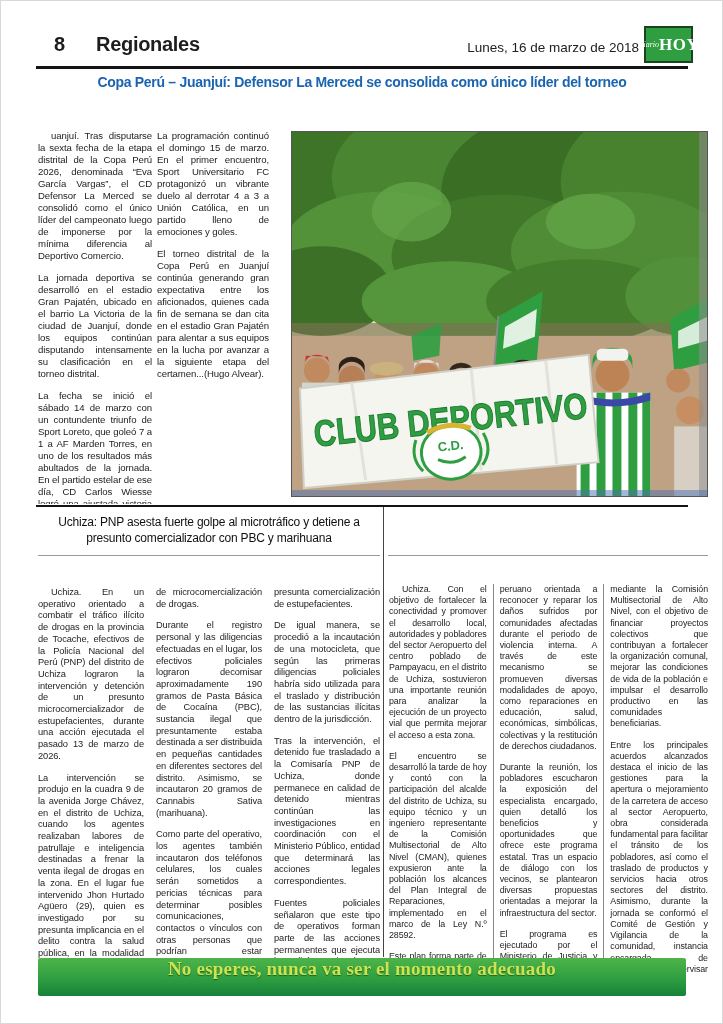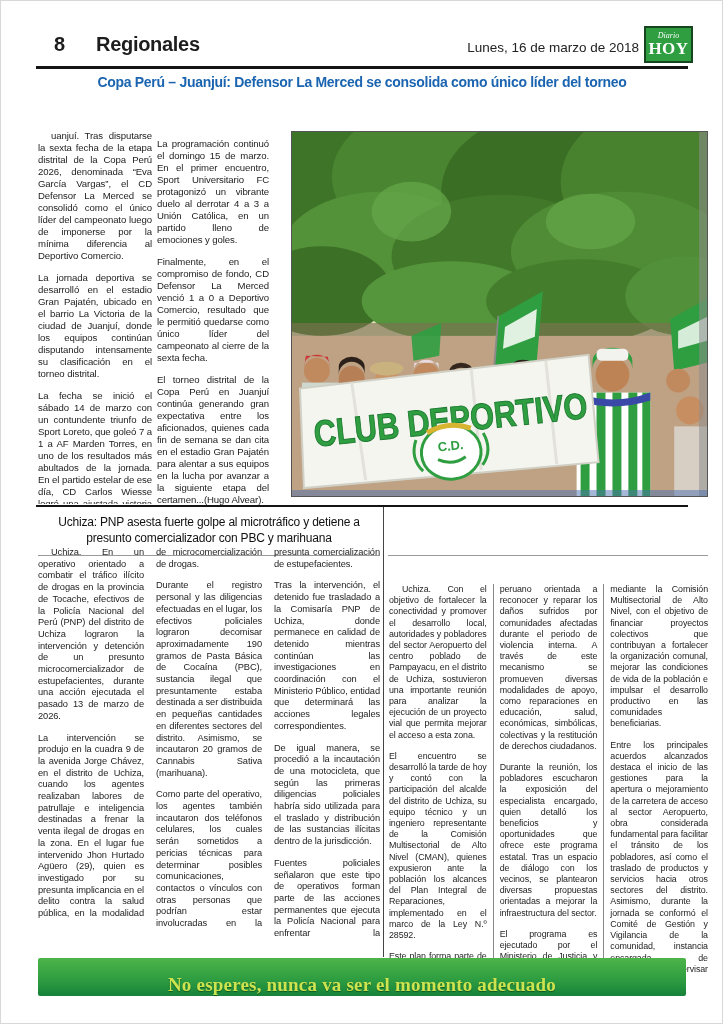--- a/index.html
+++ b/index.html
@@ -7,52 +7,52 @@
     position:relative;width:723px;height:1024px;background:#ffffff;
     font-family:"Liberation Sans",sans-serif;color:#1d1d1d;overflow:hidden;
     box-shadow:inset 0 0 0 1px #d8d8d8;
   }
   .abs{position:absolute;}
   
   .pagenum{left:54px;top:33px;font-size:20px;font-weight:bold;letter-spacing:-0.3px;}
   .section-name{left:96px;top:33px;font-size:20px;font-weight:bold;letter-spacing:-0.3px;}
   .date{top:40px;right:84px;font-size:13.5px;color:#222;}
   .logo{left:644px;top:26px;width:49px;height:37px;background:#2f9e41;border:2px solid #16451f;
-        box-sizing:border-box;display:flex;flex-direction:column;align-items:center;justify-content:center;}
+        box-sizing:border-box;display:flex;align-items:center;justify-content:center;}
   .logo-top{font-family:"Liberation Serif",serif;font-style:italic;font-size:8px;line-height:8px;color:#fff;}
   .logo-main{font-family:"Liberation Serif",serif;font-weight:bold;font-size:17px;line-height:17px;color:#fff;letter-spacing:0.5px;}
   .header-rule{left:36px;top:66px;width:652px;height:3px;background:#141414;}
   
   .headline{left:60px;top:74px;width:604px;text-align:center;font-size:14px;font-weight:bold;
             color:#1b64b0;line-height:1.15;letter-spacing:-0.3px;}
   
   .bodytext{font-size:9.6px;line-height:12px;letter-spacing:-0.1px;text-align:justify;}
   .para{margin:0 0 10px 0;text-align:justify;hyphens:auto;-webkit-hyphens:auto;}
   .indent-first .para:first-child{text-indent:13px;}
   .m-col1{left:38px;top:130px;width:114px;height:374px;overflow:hidden;}
-  .m-col2{left:157px;top:130px;width:112px;height:374px;overflow:hidden;margin-top:8px;}
+  .m-col2{left:157px;top:130px;width:112px;height:374px;overflow:hidden;}
   
   .photo{left:291px;top:131px;width:417px;height:366px;border:1px solid #555;box-sizing:border-box;}
   .photo svg{display:block;width:100%;height:100%;}
   
   .section-rule{left:36px;top:505px;width:652px;height:2px;background:#141414;}
   .divider-v{left:383px;top:507px;width:1px;height:450px;background:#444;}
   .sub-head{font-weight:normal;font-size:12px;line-height:1.35;text-align:center;color:#111;letter-spacing:-0.2px;}
   .sub-head-left{left:40px;top:514px;width:338px;}
   .sub-head-right{left:390px;top:514px;width:314px;}
   .sub-rule-left{left:38px;top:555px;width:342px;height:1px;background:#9a9a9a;}
   .sub-rule-right{left:388px;top:555px;width:320px;height:1px;background:#9a9a9a;}
-  .body-left{left:38px;top:547px;width:342px;height:394px;column-count:3;column-gap:12px;
+  .body-left{left:38px;top:587px;width:342px;height:394px;column-count:3;column-gap:12px;
              font-size:9.3px;line-height:11.7px;letter-spacing:-0.1px;overflow:hidden;}
   .body-right{left:389px;top:584px;width:319px;height:396px;column-count:3;column-gap:13px;
               column-rule:1px solid #888;font-size:8.9px;line-height:11.2px;letter-spacing:-0.1px;overflow:hidden;}
   
   .footer-banner{left:38px;top:958px;width:648px;height:38px;
     background:linear-gradient(180deg,#4db449 0%,#2f9e41 55%,#17823a 100%);
-    display:flex;align-items:flex-end;justify-content:center;border-radius:2px;}
+    display:flex;align-items:flex-start;justify-content:center;border-radius:2px;}
   .footer-text{font-family:"Liberation Serif",serif;font-weight:bold;font-size:19px;color:#cde350;
     text-shadow:0 1px 1px rgba(0,50,0,.55);letter-spacing:0.2px;}
 </style>
 </head>
 <body>
 
 <div class="page">
 
   <div class="abs pagenum">8</div>
   <div class="abs section-name">Regionales</div>
@@ -64,21 +64,20 @@
   <div class="abs header-rule"></div>
 
   <div class="abs headline">Copa Perú – Juanjuí: Defensor La Merced se consolida como único líder del torneo</div>
   <div class="abs bodytext m-col1 indent-first">
       <p class="para">uanjuí. Tras disputarse la sexta fecha de la etapa distrital de la Copa Perú 2026, denominada “Eva García Vargas”, el CD Defensor La Merced se consolidó como el único líder del campeonato luego de imponerse por la mínima diferencia al Deportivo Comercio.</p>
       <p class="para">La jornada deportiva se desarrolló en el estadio Gran Pajatén, ubicado en el barrio La Victoria de la ciudad de Juanjuí, donde los equipos continúan disputando intensamente su clasificación en el torneo distrital.</p>
       <p class="para">La fecha se inició el sábado 14 de marzo con un contundente triunfo de Sport Loreto, que goleó 7 a 1 a AF Marden Torres, en uno de los resultados más abultados de la jornada. En el partido estelar de ese día, CD Carlos Wiesse logró una ajustada victoria 1 a 0 frente a Santa FC.</p>
     </div>
   <div class="abs bodytext m-col2">
       <p class="para">La programación continuó el domingo 15 de marzo. En el primer encuentro, Sport Universitario FC protagonizó un vibrante duelo al derrotar 4 a 3 a Unión Católica, en un partido lleno de emociones y goles.</p>
-      <p class="para">Finalmente, en el compromiso de fondo, CD Defensor La Merced venció 1 a 0 a Deportivo Comercio, resultado que le permitió quedarse como único líder del campeonato al cierre de la sexta fecha.</p>
       <p class="para">El torneo distrital de la Copa Perú en Juanjuí continúa generando gran expectativa entre los aficionados, quienes cada fin de semana se dan cita en el estadio Gran Pajatén para alentar a sus equipos en la lucha por avanzar a la siguiente etapa del certamen...(Hugo Alvear).</p>
     </div>
 
   <div class="abs photo">
     <svg viewBox="0 0 417 366" preserveAspectRatio="none">
       <rect width="417" height="366" fill="#e9e3c4"></rect>
       <rect x="0" y="0" width="90" height="60" fill="#f4efd6"></rect>
 
       <g>
         <ellipse cx="40" cy="60" rx="90" ry="70" fill="#3e7428"></ellipse>
@@ -174,22 +173,22 @@
   <div class="abs section-rule"></div>
   <div class="abs divider-v"></div>
 
   <div class="abs sub-head sub-head-left">Uchiza: PNP asesta fuerte golpe al microtráfico y detiene a presunto comercializador con PBC y marihuana</div>
   <div class="abs sub-rule-left"></div>
   <div class="abs bodytext body-left indent-first">
       <p class="para">Uchiza. En un operativo orientado a combatir el tráfico ilícito de drogas en la provincia de Tocache, efectivos de la Policía Nacional del Perú (PNP) del distrito de Uchiza lograron la intervención y detención de un presunto microcomercializador de estupefacientes, durante una acción ejecutada el pasado 13 de marzo de 2026.</p>
       <p class="para">La intervención se produjo en la cuadra 9 de la avenida Jorge Chávez, en el distrito de Uchiza, cuando los agentes realizaban labores de patrullaje e inteligencia destinadas a frenar la venta ilegal de drogas en la zona. En el lugar fue intervenido Jhon Hurtado Agüero (29), quien es investigado por su presunta implicancia en el delito contra la salud pública, en la modalidad de microcomercialización de drogas.</p>
       <p class="para">Durante el registro personal y las diligencias efectuadas en el lugar, los efectivos policiales lograron decomisar aproximadamente 190 gramos de Pasta Básica de Cocaína (PBC), sustancia ilegal que presuntamente estaba destinada a ser distribuida en pequeñas cantidades en diferentes sectores del distrito. Asimismo, se incautaron 20 gramos de Cannabis Sativa (marihuana).</p>
       <p class="para">Como parte del operativo, los agentes también incautaron dos teléfonos celulares, los cuales serán sometidos a pericias técnicas para determinar posibles comunicaciones, contactos o vínculos con otras personas que podrían estar involucradas en la presunta comercialización de estupefacientes.</p>
+      <p class="para">De igual manera, se procedió a la incautación de una motocicleta, que según las primeras diligencias policiales habría sido utilizada para el traslado y distribución de las sustancias ilícitas dentro de la jurisdicción.</p>
       <p class="para">Tras la intervención, el detenido fue trasladado a la Comisaría PNP de Uchiza, donde permanece en calidad de detenido mientras continúan las investigaciones en coordinación con el Ministerio Público, entidad que determinará las acciones legales correspondientes.</p>
-      <p class="para">De igual manera, se procedió a la incautación de una motocicleta, que según las primeras diligencias policiales habría sido utilizada para el traslado y distribución de las sustancias ilícitas dentro de la jurisdicción.</p>
       <p class="para">Fuentes policiales señalaron que este tipo de operativos forman parte de las acciones permanentes que ejecuta la Policía Nacional para enfrentar la microcomercialización de drogas, una actividad ilícita que afecta principalmente a jóvenes y a la seguridad ciudadana en diversas localidades de la región.</p>
     </div>
 
   <div class="abs sub-rule-right"></div>
   <div class="abs bodytext body-right indent-first">
       <p class="para">Uchiza. Con el objetivo de fortalecer la conectividad y promover el desarrollo local, autoridades y pobladores del sector Aeropuerto del centro poblado de Pampayacu, en el distrito de Uchiza, sostuvieron una importante reunión para analizar la ejecución de un proyecto vial que permita mejorar el acceso a esta zona.</p>
       <p class="para">El encuentro se desarrolló la tarde de hoy y contó con la participación del alcalde del distrito de Uchiza, su equipo técnico y un ingeniero representante de la Comisión Multisectorial de Alto Nivel (CMAN), quienes expusieron ante la población los alcances del Plan Integral de Reparaciones, implementado en el marco de la Ley N.º 28592.</p>
       <p class="para">Este plan forma parte de la política del Estado peruano orientada a reconocer y reparar los daños sufridos por comunidades afectadas durante el periodo de violencia interna. A través de este mecanismo se promueven diversas modalidades de apoyo, como reparaciones en educación, salud, económicas, simbólicas, colectivas y la restitución de derechos ciudadanos.</p>
       <p class="para">Durante la reunión, los pobladores escucharon la exposición del especialista encargado, quien detalló los beneficios y oportunidades que ofrece este programa estatal. Tras un espacio de diálogo con los vecinos, se plantearon diversas propuestas orientadas a mejorar la infraestructura del sector.</p>
       <p class="para">El programa es ejecutado por el Ministerio de Justicia y Derechos Humanos, mediante la Comisión Multisectorial de Alto Nivel, con el objetivo de financiar proyectos colectivos que contribuyan a fortalecer la organización comunal, mejorar las condiciones de vida de la población e impulsar el desarrollo productivo en las comunidades beneficiarias.</p>

